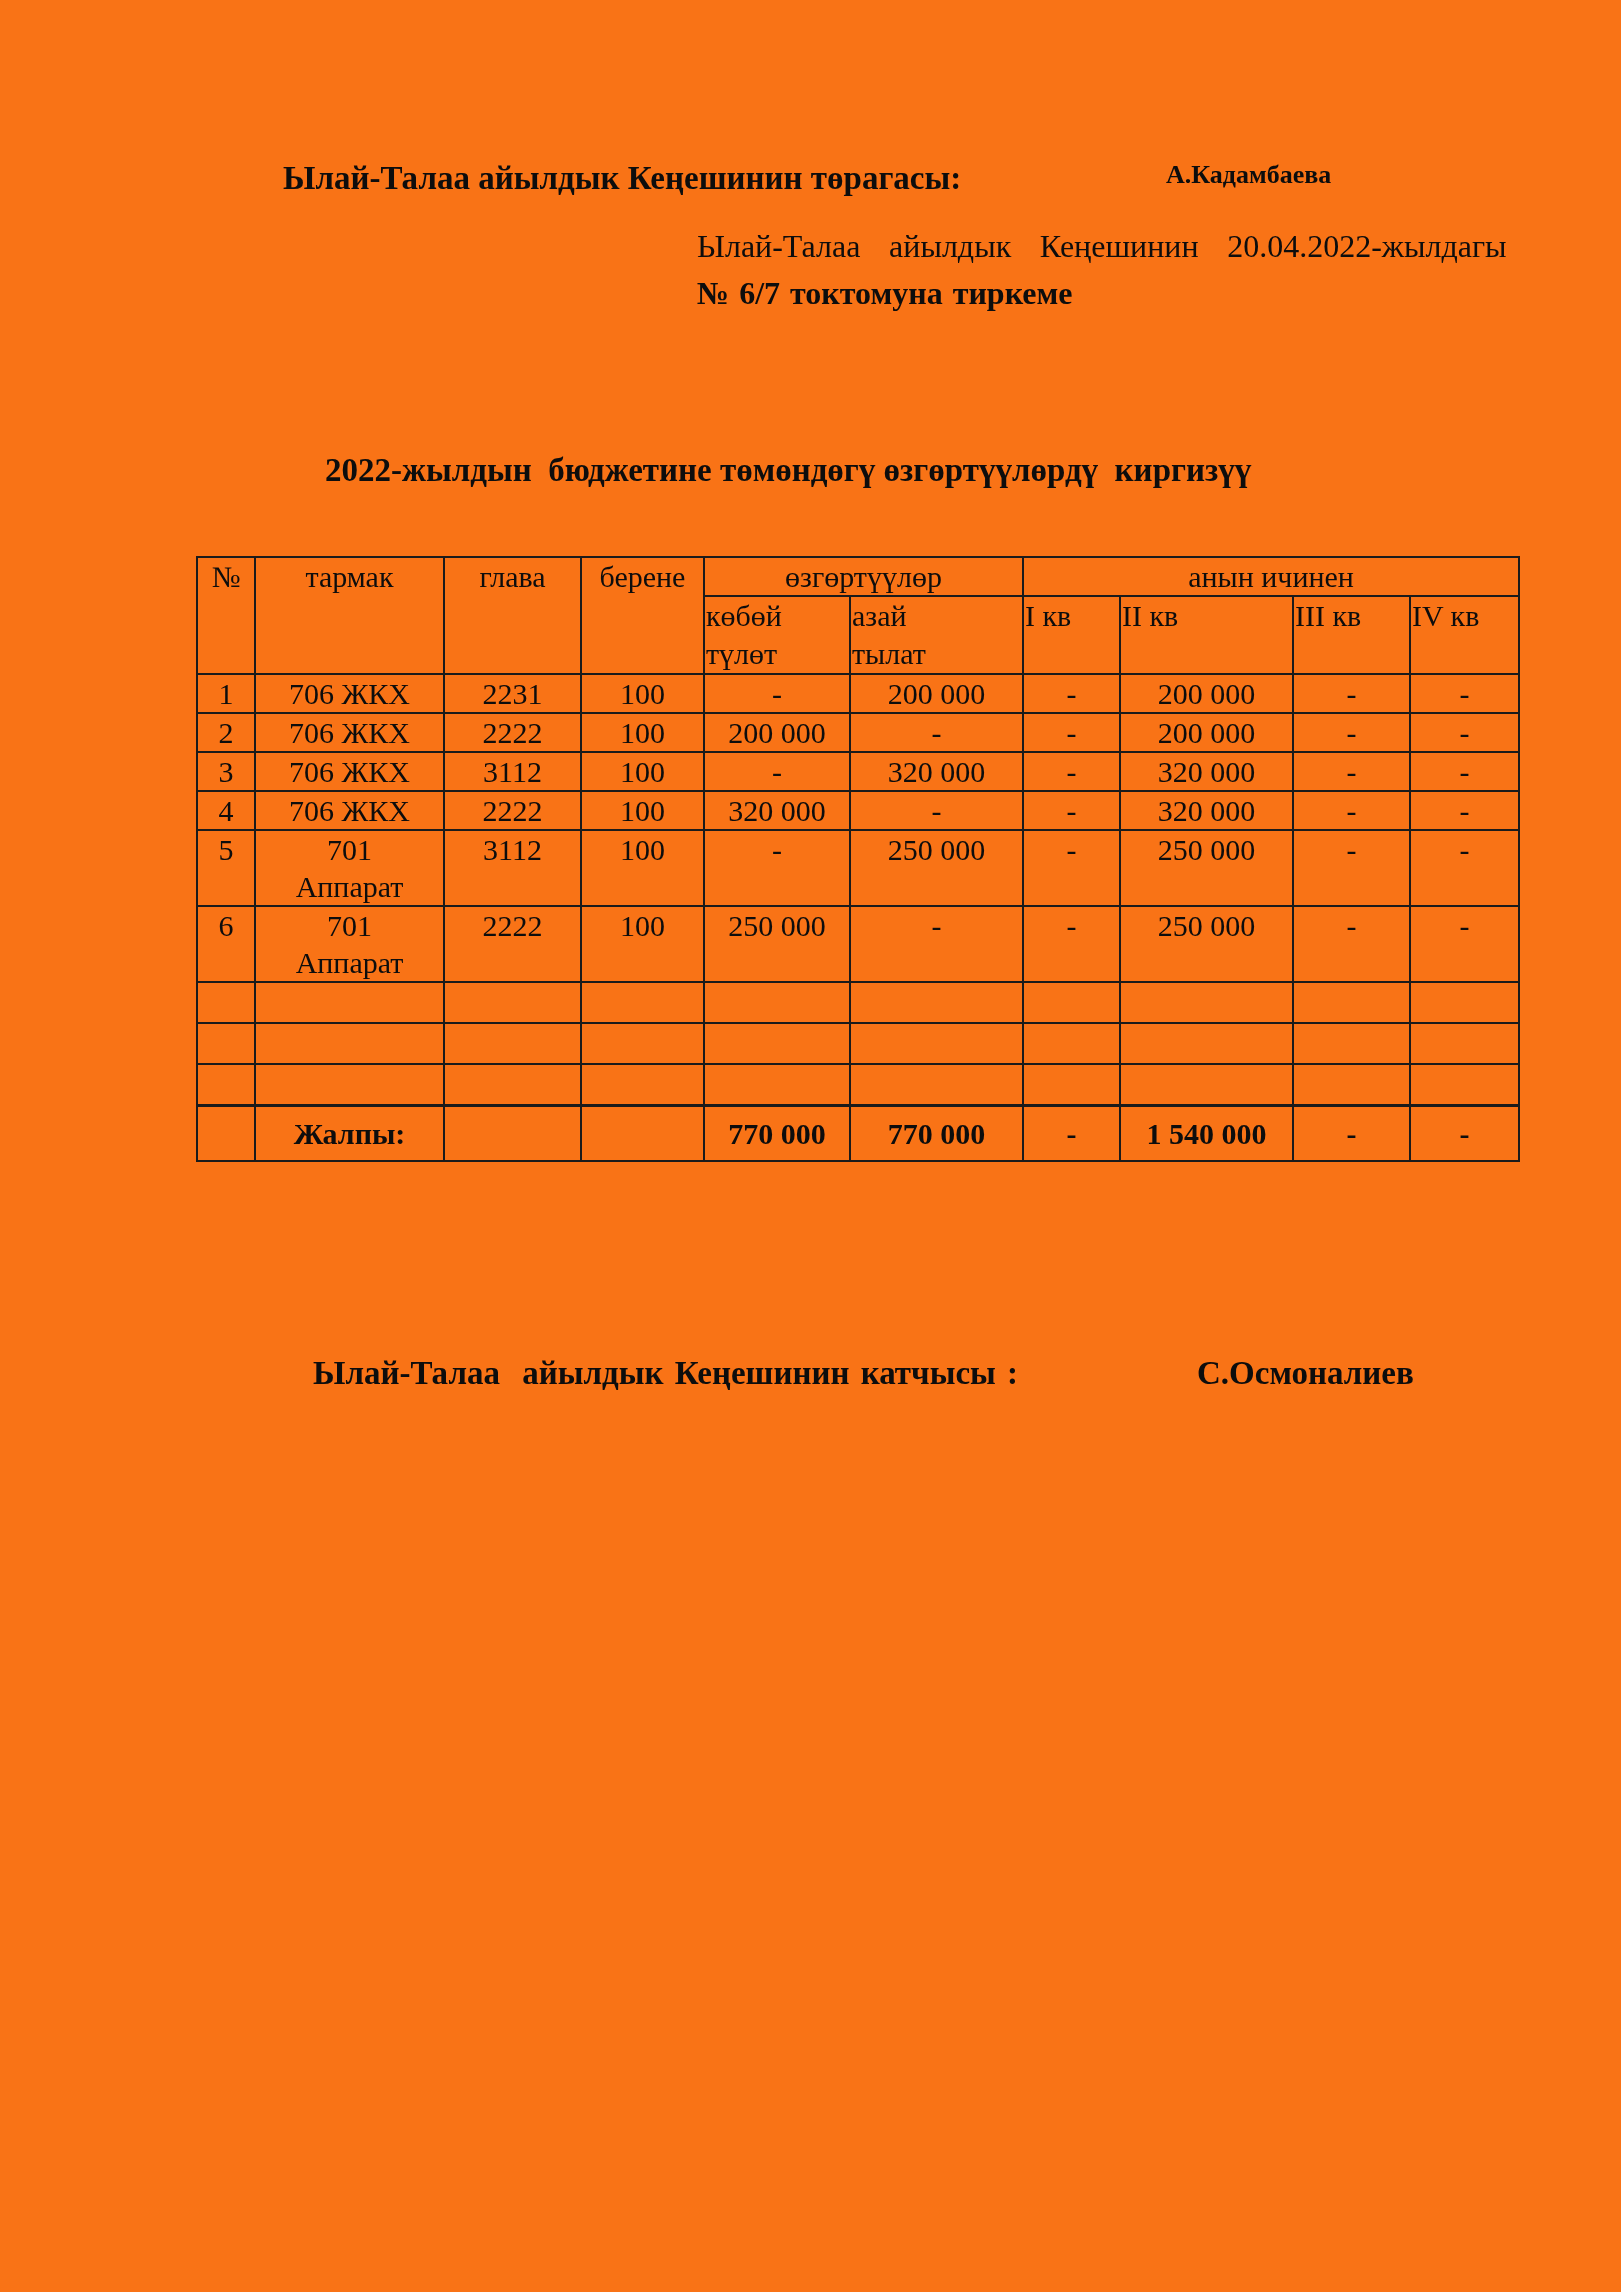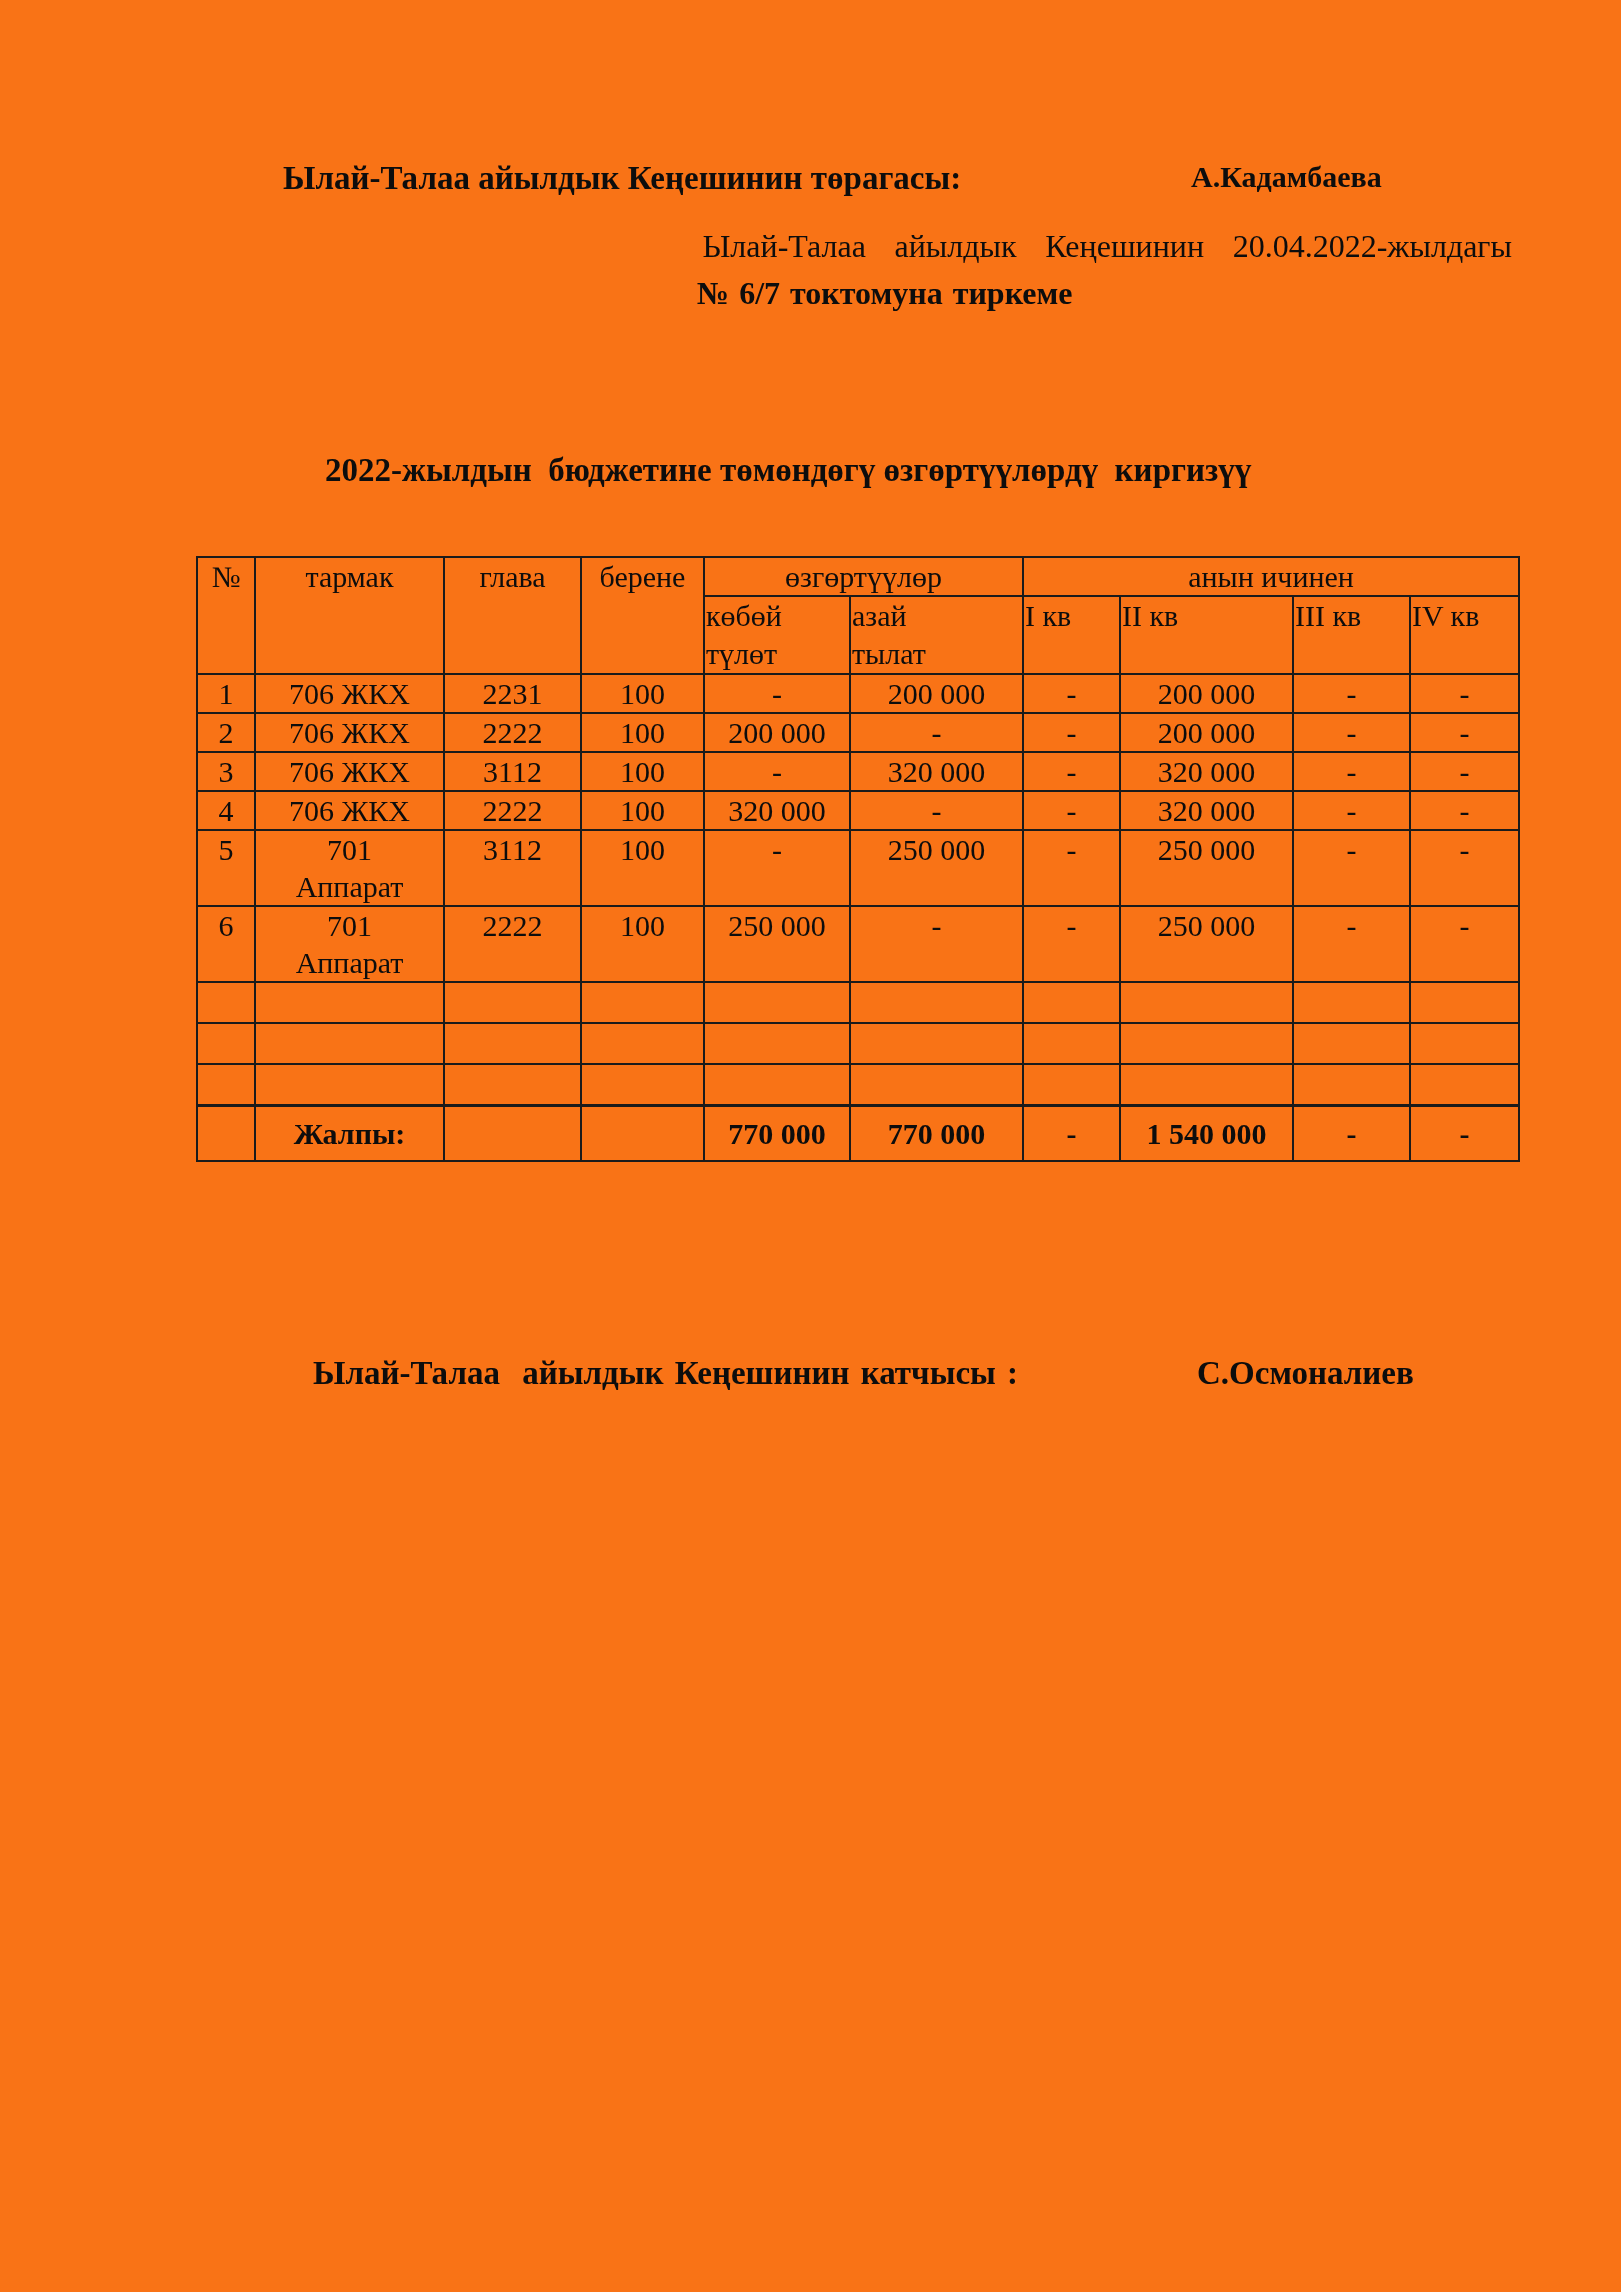--- a/index.html
+++ b/index.html
@@ -10,24 +10,24 @@
     font-family:"Liberation Serif","DejaVu Serif",serif;
     color:#0d0d0d;
     overflow:hidden;
   }
   .abs{position:absolute;}
   .b{font-weight:bold;}
   .pre{white-space:pre;}
 
   
   .chairman-label{left:283px;top:160px;font-size:33px;}
-  .chairman-name{left:1191px;top:160px;font-size:30px;}
+  .chairman-name{left:1166px;top:160px;font-size:26px;}
 
   .appendix{left:697px;top:223px;width:815px;font-size:32px;line-height:47px;}
-  .appendix .l1{word-spacing:20.6px;white-space:nowrap;text-align:right;}
+  .appendix .l1{word-spacing:20.6px;white-space:nowrap;}
   .appendix .l2{word-spacing:2px;font-weight:bold;}
 
   .doc-title{left:325px;top:452px;font-size:33px;}
 
   
   table.budget{
     position:absolute;left:196px;top:556px;
     width:1321px;
     border-collapse:collapse;
     table-layout:fixed;

